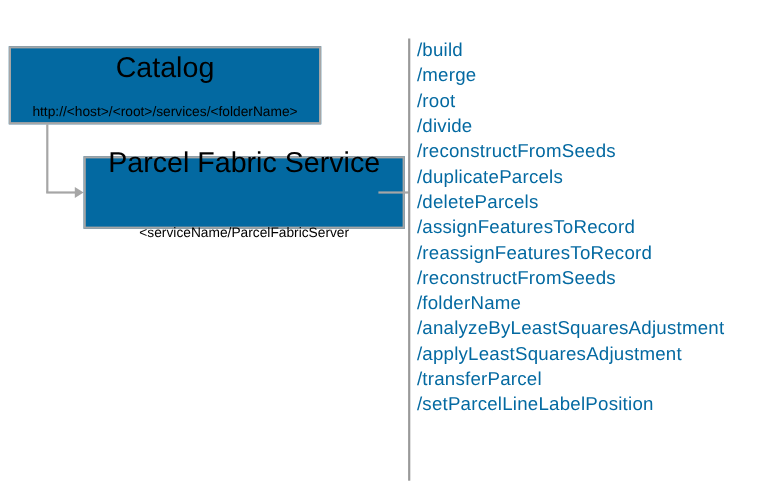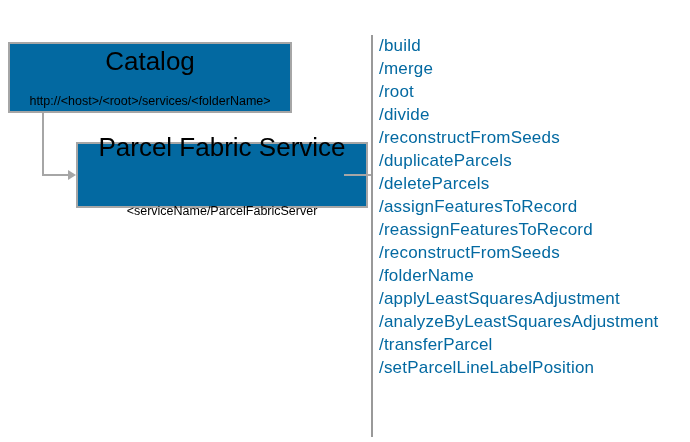--- a/index.html
+++ b/index.html
@@ -133,19 +133,19 @@
       <div class="endpoint-item">/merge</div>
       <div class="endpoint-item">/root</div>
       <div class="endpoint-item">/divide</div>
       <div class="endpoint-item">/reconstructFromSeeds</div>
       <div class="endpoint-item">/duplicateParcels</div>
       <div class="endpoint-item">/deleteParcels</div>
       <div class="endpoint-item">/assignFeaturesToRecord</div>
       <div class="endpoint-item">/reassignFeaturesToRecord</div>
       <div class="endpoint-item">/reconstructFromSeeds</div>
       <div class="endpoint-item">/folderName</div>
+      <div class="endpoint-item">/analyzeByLeastSquaresAdjustment</div>
       <div class="endpoint-item">/applyLeastSquaresAdjustment</div>
-      <div class="endpoint-item">/analyzeByLeastSquaresAdjustment</div>
       <div class="endpoint-item">/transferParcel</div>
       <div class="endpoint-item">/setParcelLineLabelPosition</div>
     </div>
 
 </div>
 
 </body></html>

